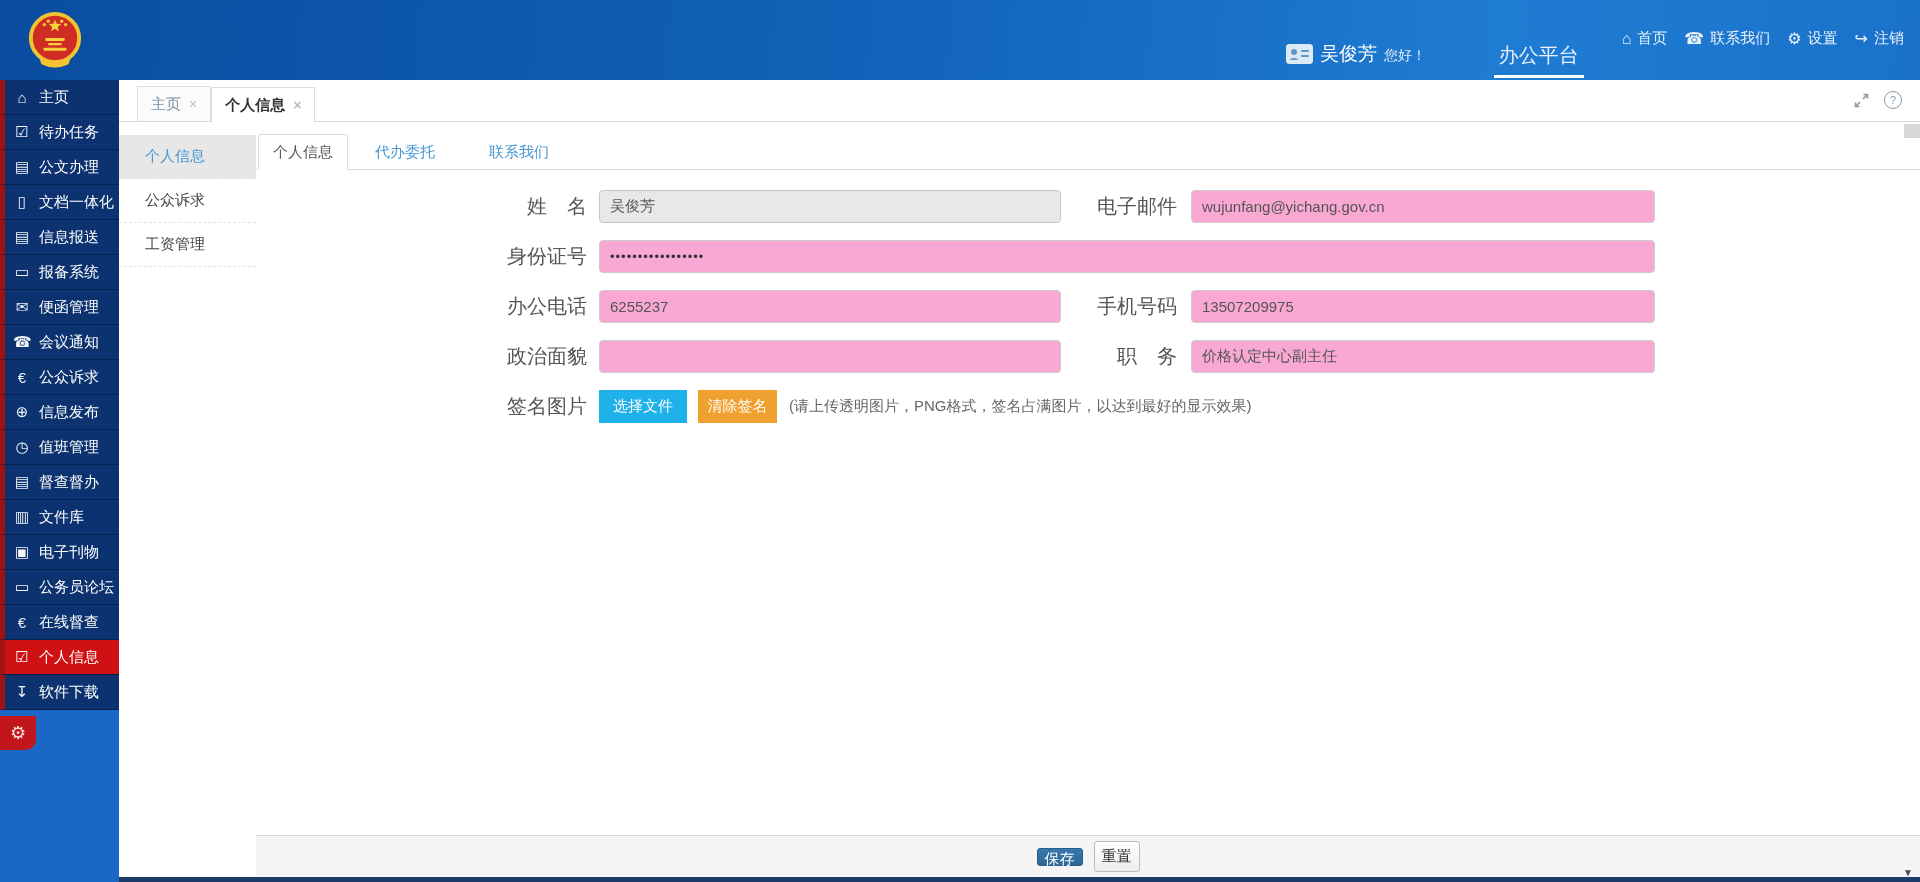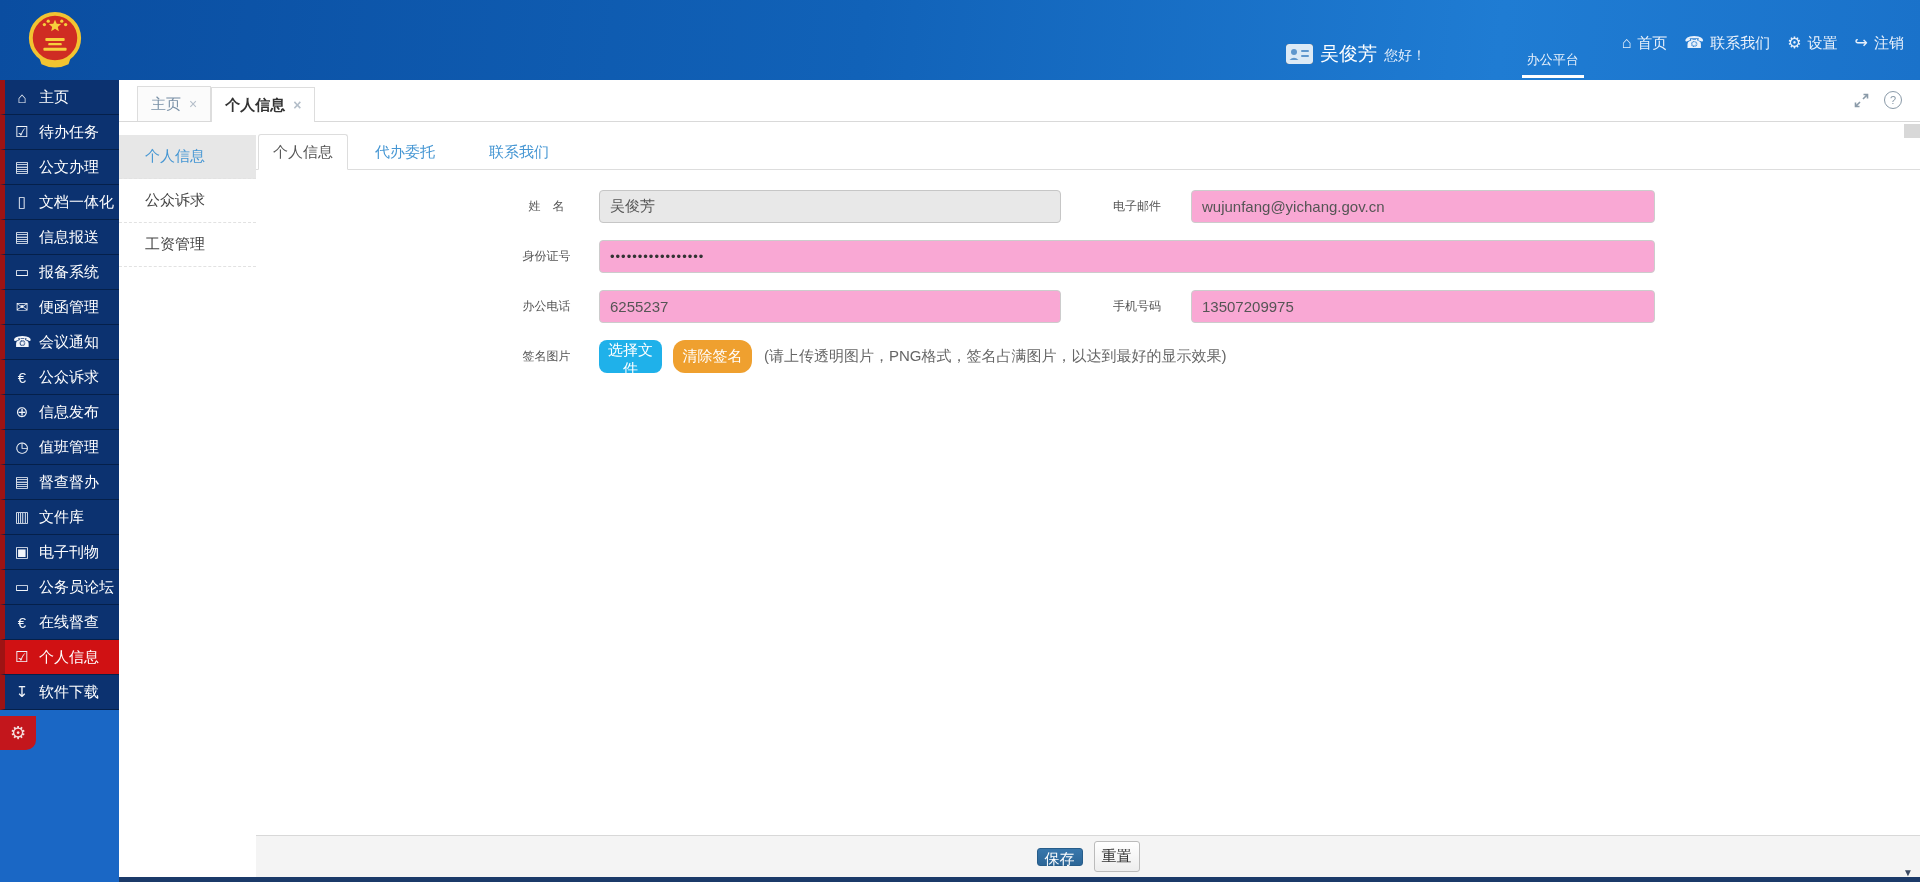--- a/index.html
+++ b/index.html
@@ -23,21 +23,21 @@
   .user-block{position:absolute;left:1286px;bottom:13px;display:flex;align-items:center;}
   .user-card-icon{margin-right:7px;display:block;}
   .user-name{font-size:19px;color:#ffffff;}
   .user-greet{font-size:14px;color:#e3eefb;margin-left:7px;padding-top:4px;}
   .topnav{position:absolute;right:16px;bottom:11px;display:flex;align-items:center;}
   .topnav-item{
     display:flex;align-items:center;color:#e9f1fb;font-size:15px;
     margin-left:17px;cursor:pointer;position:relative;white-space:nowrap;
   }
   .topnav-item .nav-ic{font-size:16px;margin-right:6px;line-height:1;}
-  .topnav-item.platform{font-size:13px;margin-right:26px;margin-top:34px;}
+  .topnav-item.platform{font-size:20px;margin-right:26px;margin-top:34px;}
   .topnav-item.platform::after{
     content:"";position:absolute;left:-5px;right:-5px;bottom:-9px;height:3px;background:#ffffff;
   }
   
   .side-col{position:absolute;left:0;top:80px;bottom:0;width:119px;background:#1a67c5;}
   .sidebar{background:#0c3270;}
   .side-item{
     height:35px;display:flex;align-items:center;
     border-left:5px solid #9e1313;border-bottom:1px solid #05204a;
     color:#ffffff;font-size:15px;cursor:pointer;background:#0c3270;
@@ -80,36 +80,36 @@
   .ctabs{height:48px;display:flex;align-items:flex-end;padding-left:2px;border-bottom:1px solid #dddddd;box-sizing:border-box;}
   .ctab{height:34px;display:flex;align-items:center;justify-content:center;font-size:15px;cursor:pointer;white-space:nowrap;}
   .ctab.active{
     min-width:88px;border:1px solid #dddddd;border-bottom:1px solid #ffffff;
     margin-bottom:-1px;background:#ffffff;color:#555555;border-radius:3px 3px 0 0;z-index:2;position:relative;
   }
   .ctab.plain{color:#4596d3;padding:0 27px;}
   
   .form{padding:20px 0 0 250px;}
   .frow{display:flex;align-items:center;margin-bottom:17px;height:33px;}
-  .flabel{width:81px;text-align:center;margin-right:12px;color:#555555;font-size:12px;flex:0 0 auto;white-space:nowrap;}
+  .flabel{width:81px;text-align:right;margin-right:12px;color:#555555;font-size:20px;flex:0 0 auto;white-space:nowrap;}
   .flabel.rcol{margin-left:36px;width:80px;margin-right:14px;}
   .finput{
     height:33px;border:1px solid #cccccc;border-radius:4px;padding:0 10px;
     font-size:15px;color:#555555;background:#f9a8d4;box-sizing:border-box;outline:none;
     font-family:"Liberation Sans","DejaVu Sans",sans-serif;
   }
   .finput:disabled{background:#e8e8e8;border-color:#c6c6c6;color:#555555;}
   .w-left{width:462px;} .w-right{width:464px;} .w-full{width:1056px;}
   .pw{font-size:13px;letter-spacing:1px;color:#333333;}
   .btn-choose{
-    width:63px;height:33px;border:none;border-radius:8px;background:#1fb1ea;color:#ffffff;
+    width:88px;height:33px;border:none;border-radius:0;background:#1fb1ea;color:#ffffff;
     font-size:15px;cursor:pointer;font-family:inherit;
   }
   .btn-clear{
-    width:79px;height:33px;border:none;border-radius:12px;background:#efa02f;color:#ffffff;
+    width:79px;height:33px;border:none;border-radius:0;background:#efa02f;color:#ffffff;
     font-size:15px;cursor:pointer;margin-left:11px;font-family:inherit;
   }
   .sig-note{font-size:15px;color:#666666;margin-left:12px;white-space:nowrap;}
   
   .footer{
     position:absolute;left:137px;right:0;bottom:5px;height:42px;background:#f4f4f4;
     border-top:1px solid #d8d8d8;display:flex;align-items:center;justify-content:center;box-sizing:border-box;
   }
   .btn-save{
     width:46px;height:18px;border:1px solid #275d8a;border-radius:3px;
@@ -321,20 +321,26 @@
         </div>
 
 
         <div class="frow">
           <div class="flabel">办公电话</div>
           <input class="finput w-left" value="6255237" style="">
           <div class="flabel rcol">手机号码</div>
           <input class="finput w-right" value="13507209975" style="">
         </div>
 
+        <div class="frow">
+          <div class="flabel">政治面貌</div>
+          <input class="finput w-left" value="" style="">
+          <div class="flabel rcol">职　务</div>
+          <input class="finput w-right" value="价格认定中心副主任" style="">
+        </div>
 
         <div class="frow">
           <div class="flabel">签名图片</div>
           <button class="btn-choose">选择文件</button>
           <button class="btn-clear">清除签名</button>
           <span class="sig-note">(请上传透明图片，PNG格式，签名占满图片，以达到最好的显示效果)</span>
         </div>
       </div>
     </div>
   </div>

